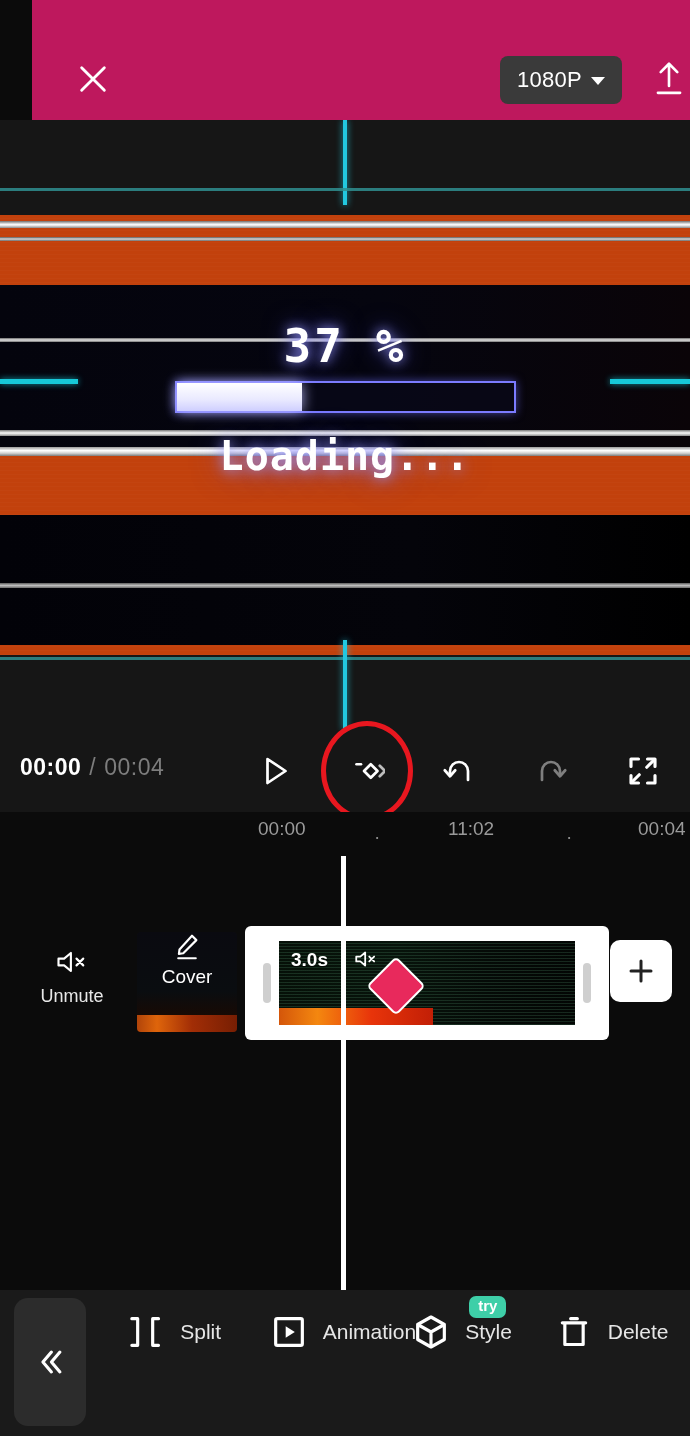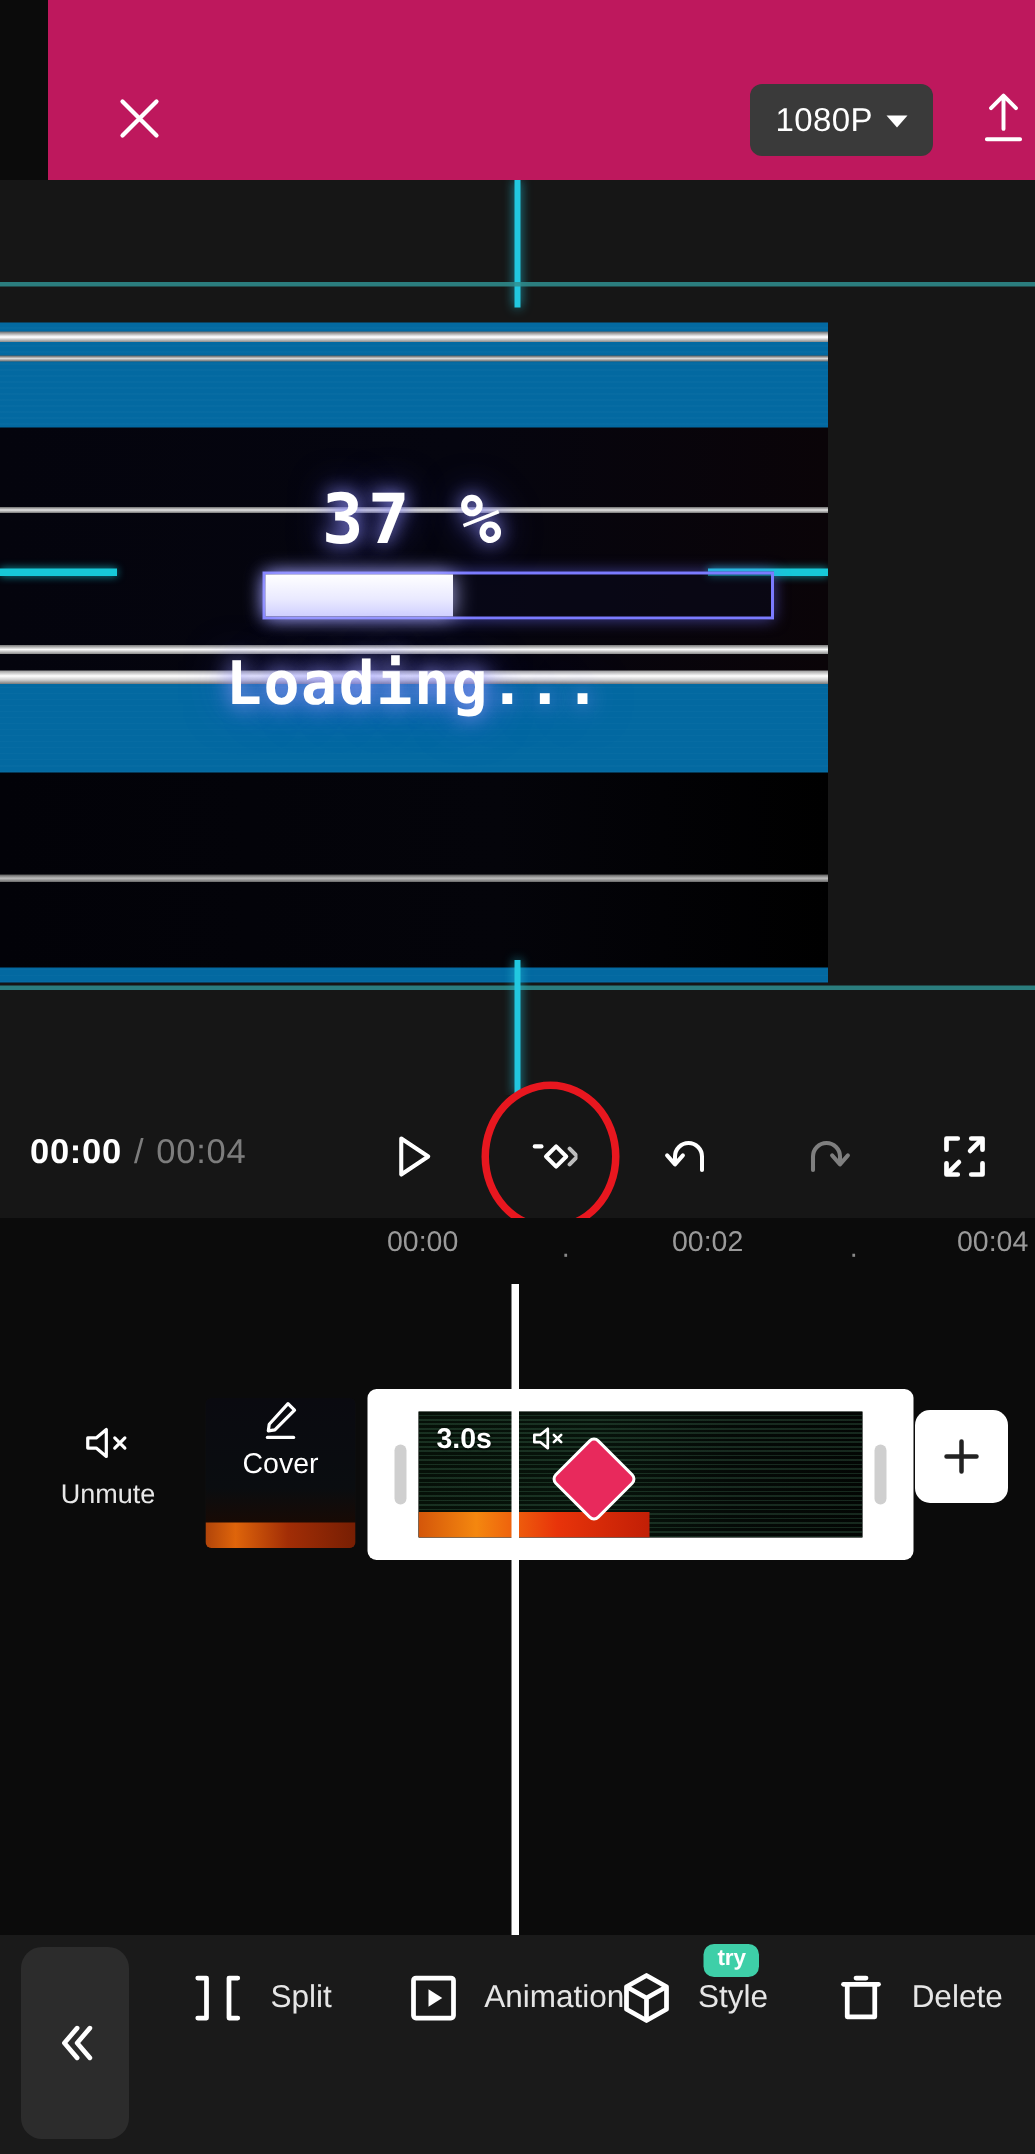--- a/index.html
+++ b/index.html
@@ -61,22 +61,22 @@
   
   .stage {
     position: absolute; top: 120px; left: 0;
     width: 690px; height: 610px;
     background: #161616;
     overflow: hidden;
   }
   
   .video-frame {
     position: absolute; top: 95px; left: 0;
-    width: 552px; height: 440px;
-    background: #0369a1;
+    width: 690px; height: 440px;
+    background: #c2410c;
     overflow: hidden;
   }
   
   .video-frame::before {
     content: "";
     position: absolute; inset: 0;
     background:
       repeating-linear-gradient(0deg,
         rgba(255,255,255,0.035) 0px,
         rgba(255,255,255,0.035) 1px,
@@ -474,21 +474,21 @@
         </svg>
       </div>
     </div>
   </div>
 
   <div class="timeline">
 
     <div class="ruler">
       <span class="tick" style="left:258px">00:00</span>
       <span class="dot" style="left:374px">·</span>
-      <span class="tick" style="left:448px">00:02</span>
+      <span class="tick" style="left:448px">11:02</span>
       <span class="dot" style="left:566px">·</span>
       <span class="tick" style="left:638px">00:04</span>
     </div>
 
     <div class="track-row">
 
       <div class="unmute">
         <svg viewBox="0 0 32 24">
           <path d="M4 9 L9 9 L15 4 L15 20 L9 15 L4 15 Z" fill="none" stroke="#ffffff" stroke-width="1.9" stroke-linejoin="round"></path>
           <path d="M20 9 L26 15 M26 9 L20 15" stroke="#ffffff" stroke-width="1.9" stroke-linecap="round"></path>

